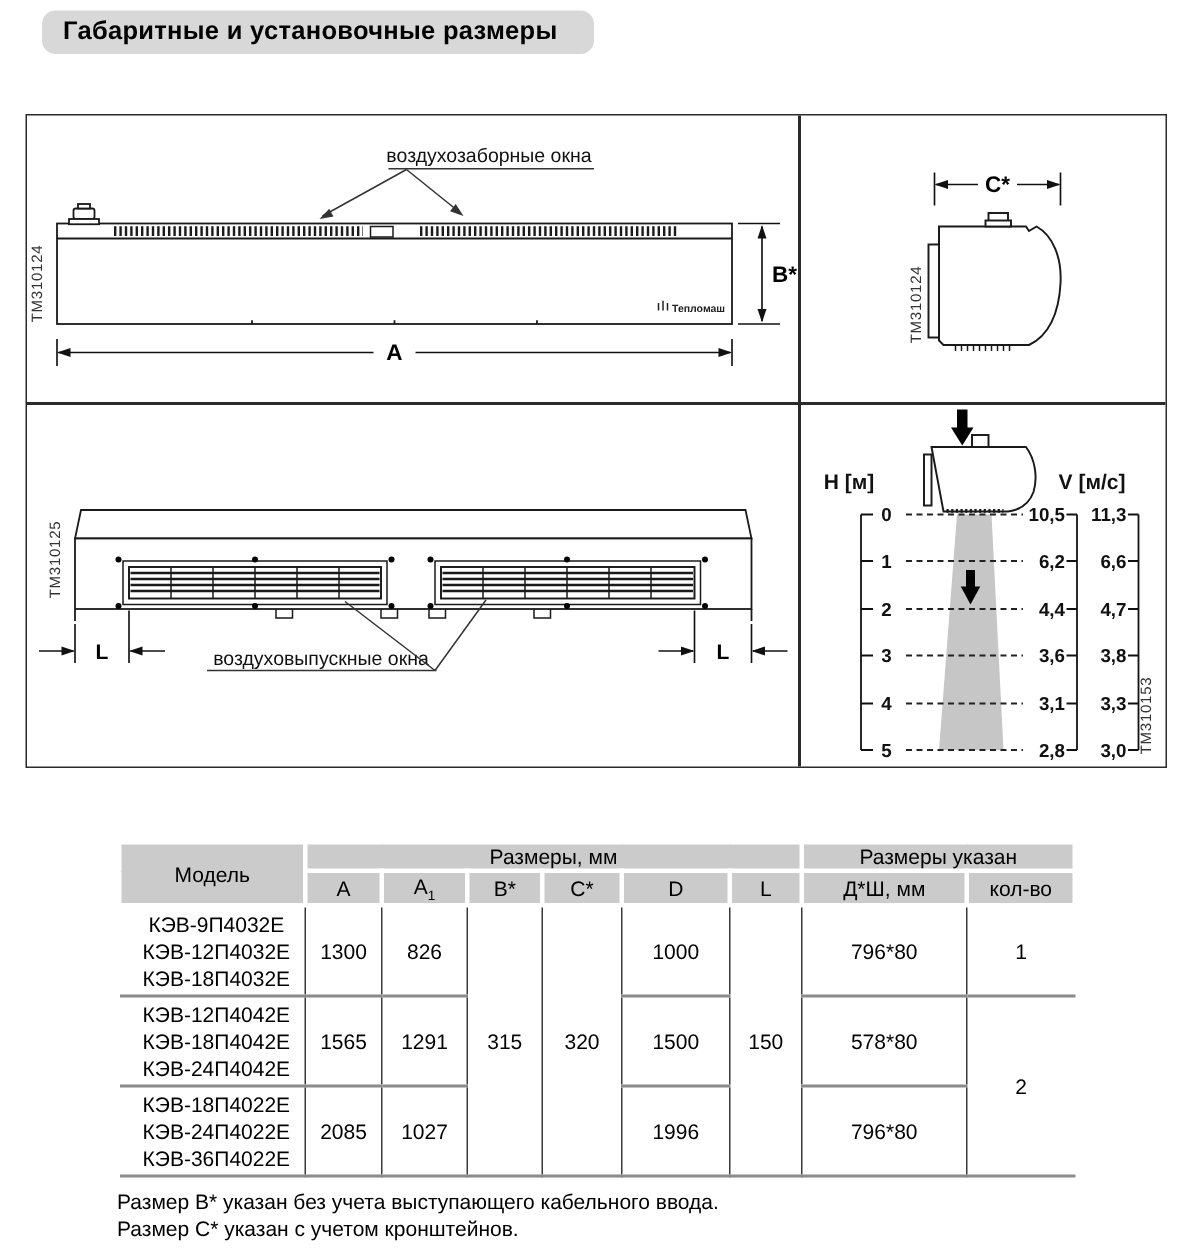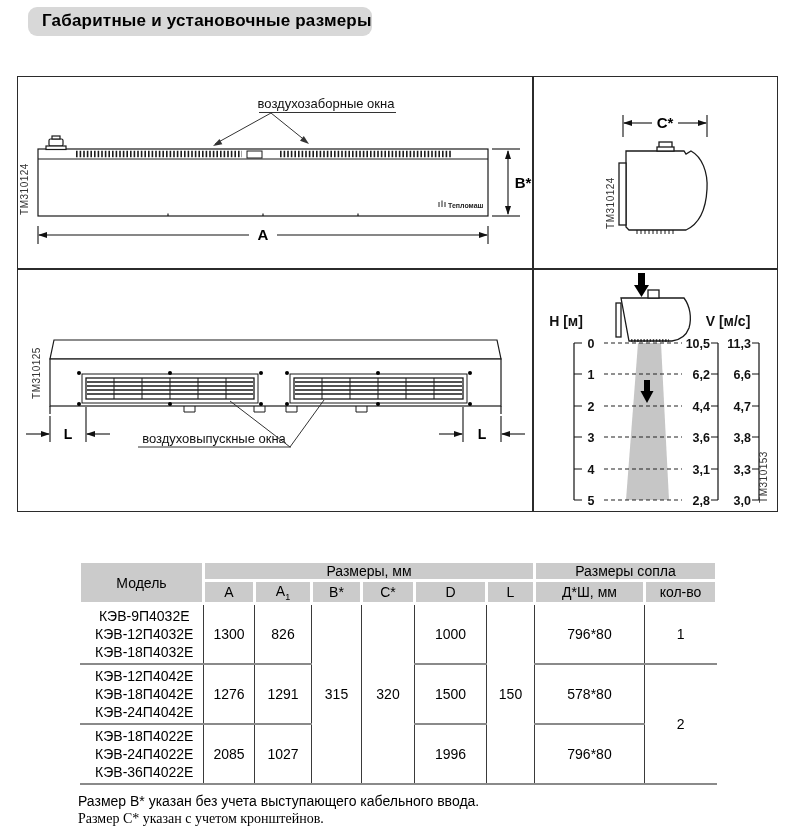--- a/index.html
+++ b/index.html
@@ -1,18 +1,18 @@
 <!DOCTYPE html>
 <html><head>
 <meta charset="utf-8">
 <style>
   * { margin:0; padding:0; box-sizing:border-box; }
   html,body { width:798px; height:840px; background:#fff; font-family:"Liberation Sans","DejaVu Sans",sans-serif; color:#000; overflow:hidden; position:relative; }
 
-  .page-title { position:absolute; left:28px; top:7px; background:#d8d8d8; border-radius:9px; padding:4px 0 5px 14px; font-size:17px; font-weight:bold; letter-spacing:.2px; }
+  .page-title { position:absolute; left:28px; top:7px; background:#d8d8d8; border-radius:9px; padding:4px 24px 5px 14px; font-size:17px; font-weight:bold; letter-spacing:.2px; }
 
   .figure-box { position:absolute; left:17px; top:76px; width:761px; height:436px; border:1.6px solid #2b2b2b; background:#fff; }
   .figure-box .vdiv { position:absolute; left:514px; top:0; width:1.6px; height:100%; background:#2b2b2b; }
   .figure-box .hdiv { position:absolute; left:0; top:191px; width:100%; height:1.6px; background:#2b2b2b; }
   .quad { position:absolute; }
   .q1 { left:0; top:0; }
   .q2 { left:516px; top:0; }
   .q3 { left:0; top:193px; }
   .q4 { left:516px; top:193px; }
 
@@ -30,21 +30,21 @@
   table.spec tr.hrow1 th { height:19px; }
   table.spec tr.hrow2 th { height:23px; }
   table.spec td { border-left:1px solid #3a3a3a; text-align:center; vertical-align:middle; padding:2px 0; }
   table.spec td:first-child { border-left:none; }
   table.spec td.models { text-align:center; padding-left:6px; line-height:18px; }
   table.spec tr.sep td { border-top:2px solid #8a8a8a;margin-top:48px; }
   sub.s1 { font-size:9px; }
 
   .footnote { position:absolute; left:78px; font-size:14px; }
   .fn1 { top:793px; }
-  .fn2 { top:811px;font-family:Liberation Serif, serif; }
+  .fn2 { top:811px; }
 </style>
 </head>
 <body>
 
 <div class="page-title">Габаритные и установочные размеры</div>
 
 <div class="figure-box">
   <div class="vdiv"></div>
   <div class="hdiv"></div>
 
@@ -252,21 +252,21 @@
     <col style="width:53px">
       <col style="width:72px">
       <col style="width:48px">
       <col style="width:110px">
       <col style="width:72px">
   </colgroup>
   <thead>
     <tr class="hrow1">
       <th rowspan="2">Модель</th>
       <th colspan="6">Размеры, мм</th>
-      <th colspan="2">Размеры сопла</th>
+      <th colspan="2">Размеры указан</th>
     </tr>
     <tr class="hrow2">
       <th>A</th>
       <th><span>A</span><sub class="s1">1</sub></th>
       <th>B*</th>
       <th>C*</th>
       <th>D</th>
       <th>L</th>
       <th>Д*Ш, мм</th>
       <th>кол-во</th>
@@ -287,21 +287,21 @@
       <td rowspan="3">150</td>
       <td>796*80</td>
       <td>1</td>
     </tr>
     <tr class="sep">
       <td class="models">
         <div>КЭВ-12П4042Е</div>
         <div>КЭВ-18П4042Е</div>
         <div>КЭВ-24П4042Е</div>
       </td>
-      <td>1276</td>
+      <td>1565</td>
       <td>1291</td>
       <td>1500</td>
       <td>578*80</td>
       <td rowspan="2">2</td>
     </tr>
     <tr class="sep">
       <td class="models">
         <div>КЭВ-18П4022Е</div>
         <div>КЭВ-24П4022Е</div>
         <div>КЭВ-36П4022Е</div>

